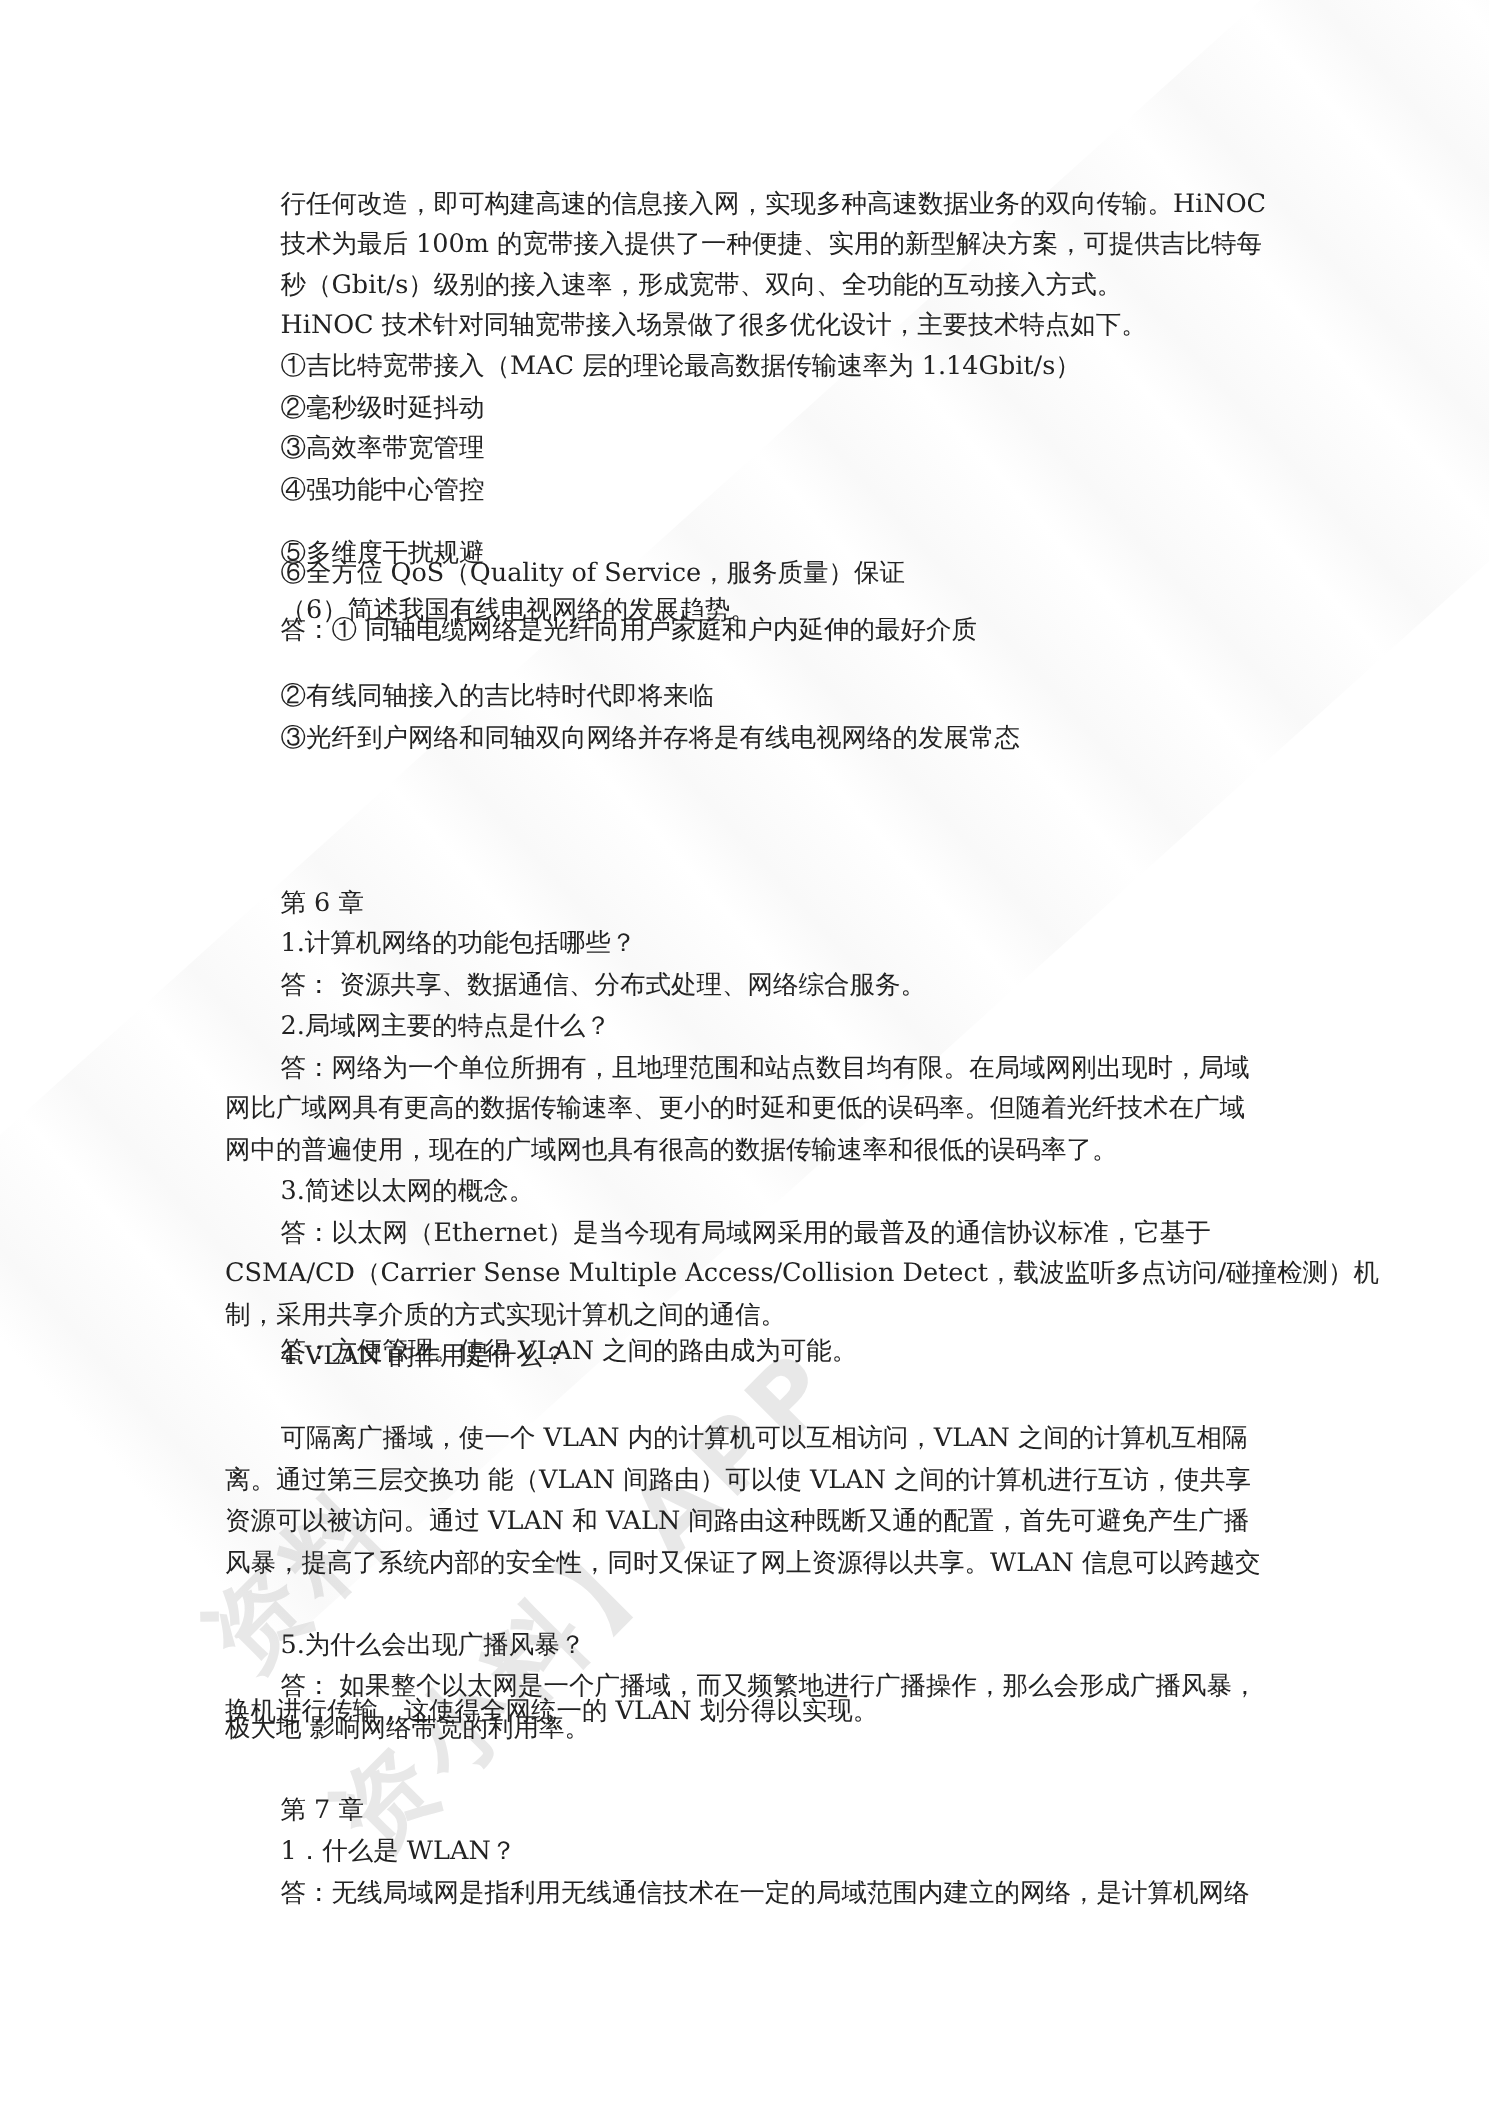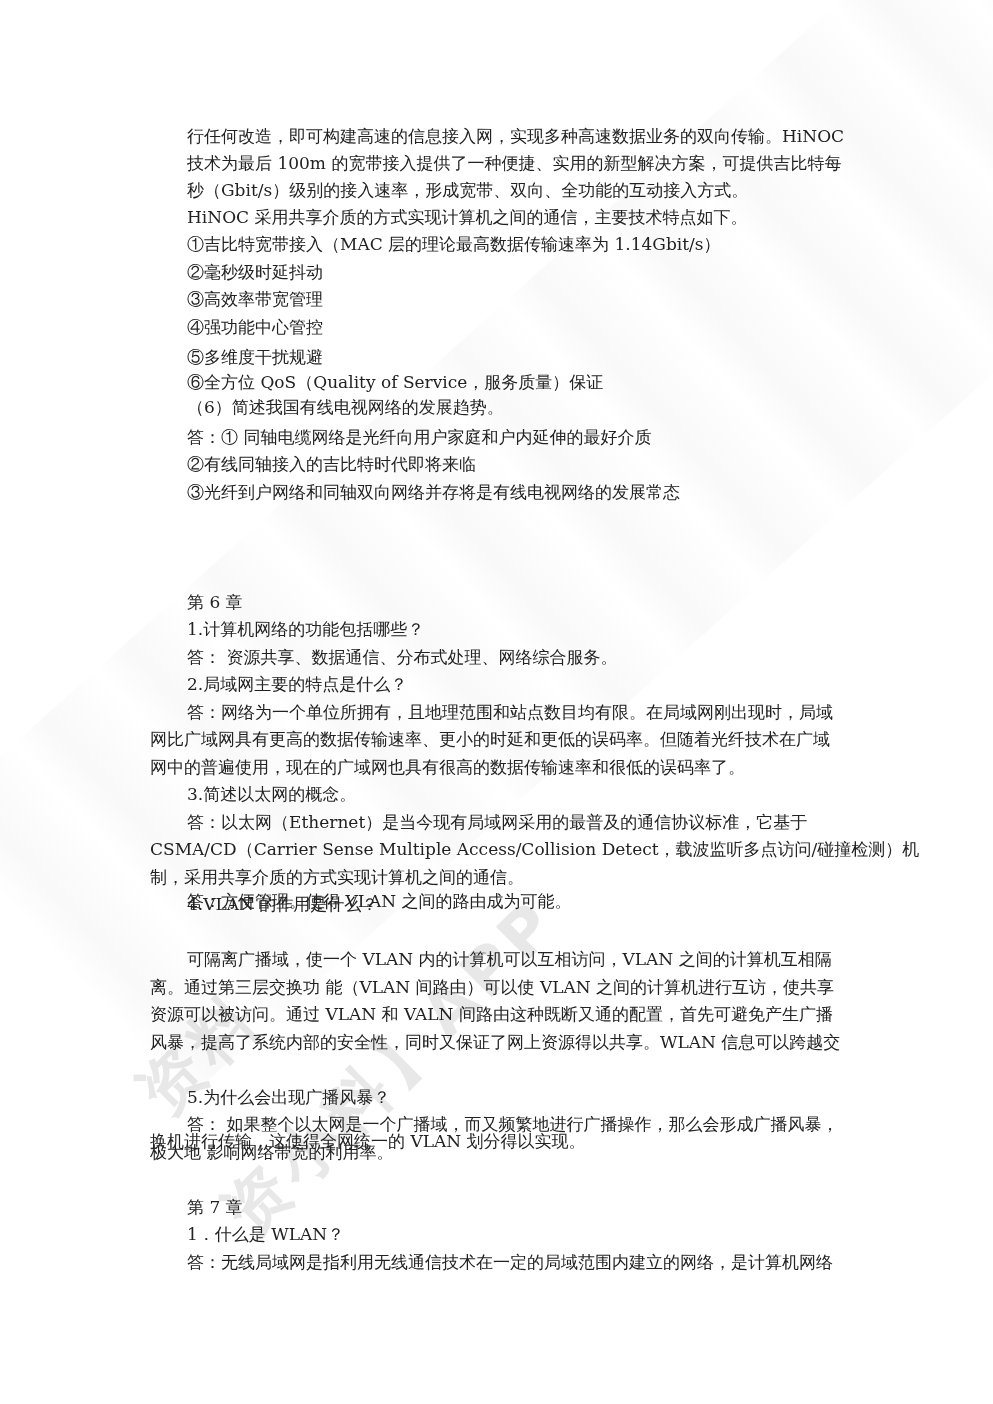--- a/index.html
+++ b/index.html
@@ -85,31 +85,31 @@
     <div class="wm-band"></div>
     <div class="wm-text wm-1">资料</div>
     <div class="wm-text wm-2">资小料】APP</div>
   </div>
 
   <div class="content">
 
     <div class="line" style="left:187px; top:125px;">行任何改造，即可构建高速的信息接入网，实现多种高速数据业务的双向传输。HiNOC</div>
     <div class="line" style="left:187px; top:152px;">技术为最后 100m 的宽带接入提供了一种便捷、实用的新型解决方案，可提供吉比特每</div>
     <div class="line" style="left:187px; top:179px;">秒（Gbit/s）级别的接入速率，形成宽带、双向、全功能的互动接入方式。</div>
-    <div class="line" style="left:187px; top:206px;">HiNOC 采用共享介质的方式实现计算机之间的通信，主要技术特点如下。</div>
+    <div class="line" style="left:187px; top:206px;">HiNOC 技术针对同轴宽带接入场景做了很多优化设计，主要技术特点如下。</div>
 
     <div class="line" style="left:187px; top:233px;">①吉比特宽带接入（MAC 层的理论最高数据传输速率为 1.14Gbit/s）</div>
     <div class="line" style="left:187px; top:261px;">②毫秒级时延抖动</div>
     <div class="line" style="left:187px; top:288px;">③高效率带宽管理</div>
     <div class="line" style="left:187px; top:316px;">④强功能中心管控</div>
-    <div class="line" style="left:187px; top:346px;text-align:center;">⑤多维度干扰规避</div>
+    <div class="line" style="left:187px; top:358px;text-align:center;">⑤多维度干扰规避</div>
     <div class="line" style="left:187px; top:371px;">⑥全方位 QoS（Quality of Service，服务质量）保证</div>
 
     <div class="line" style="left:187px; top:396px;">（6）简述我国有线电视网络的发展趋势。</div>
-    <div class="line" style="left:187px; top:426px;">答：①  同轴电缆网络是光纤向用户家庭和户内延伸的最好介质</div>
+    <div class="line" style="left:187px; top:409px;">答：①  同轴电缆网络是光纤向用户家庭和户内延伸的最好介质</div>
     <div class="line" style="left:187px; top:453px;">②有线同轴接入的吉比特时代即将来临</div>
     <div class="line" style="left:187px; top:481px;">③光纤到户网络和同轴双向网络并存将是有线电视网络的发展常态</div>
 
     <div class="line" style="left:187px; top:591px;">第 6 章</div>
     <div class="line" style="left:187px; top:618px;">1.计算机网络的功能包括哪些？</div>
     <div class="line" style="left:187px; top:646px;">答：  资源共享、数据通信、分布式处理、网络综合服务。</div>
     <div class="line" style="left:187px; top:673px;">2.局域网主要的特点是什么？</div>
 
     <div class="line" style="left:187px; top:701px;">答：网络为一个单位所拥有，且地理范围和站点数目均有限。在局域网刚出现时，局域</div>
     <div class="line" style="left:150px; top:728px;">网比广域网具有更高的数据传输速率、更小的时延和更低的误码率。但随着光纤技术在广域</div>

